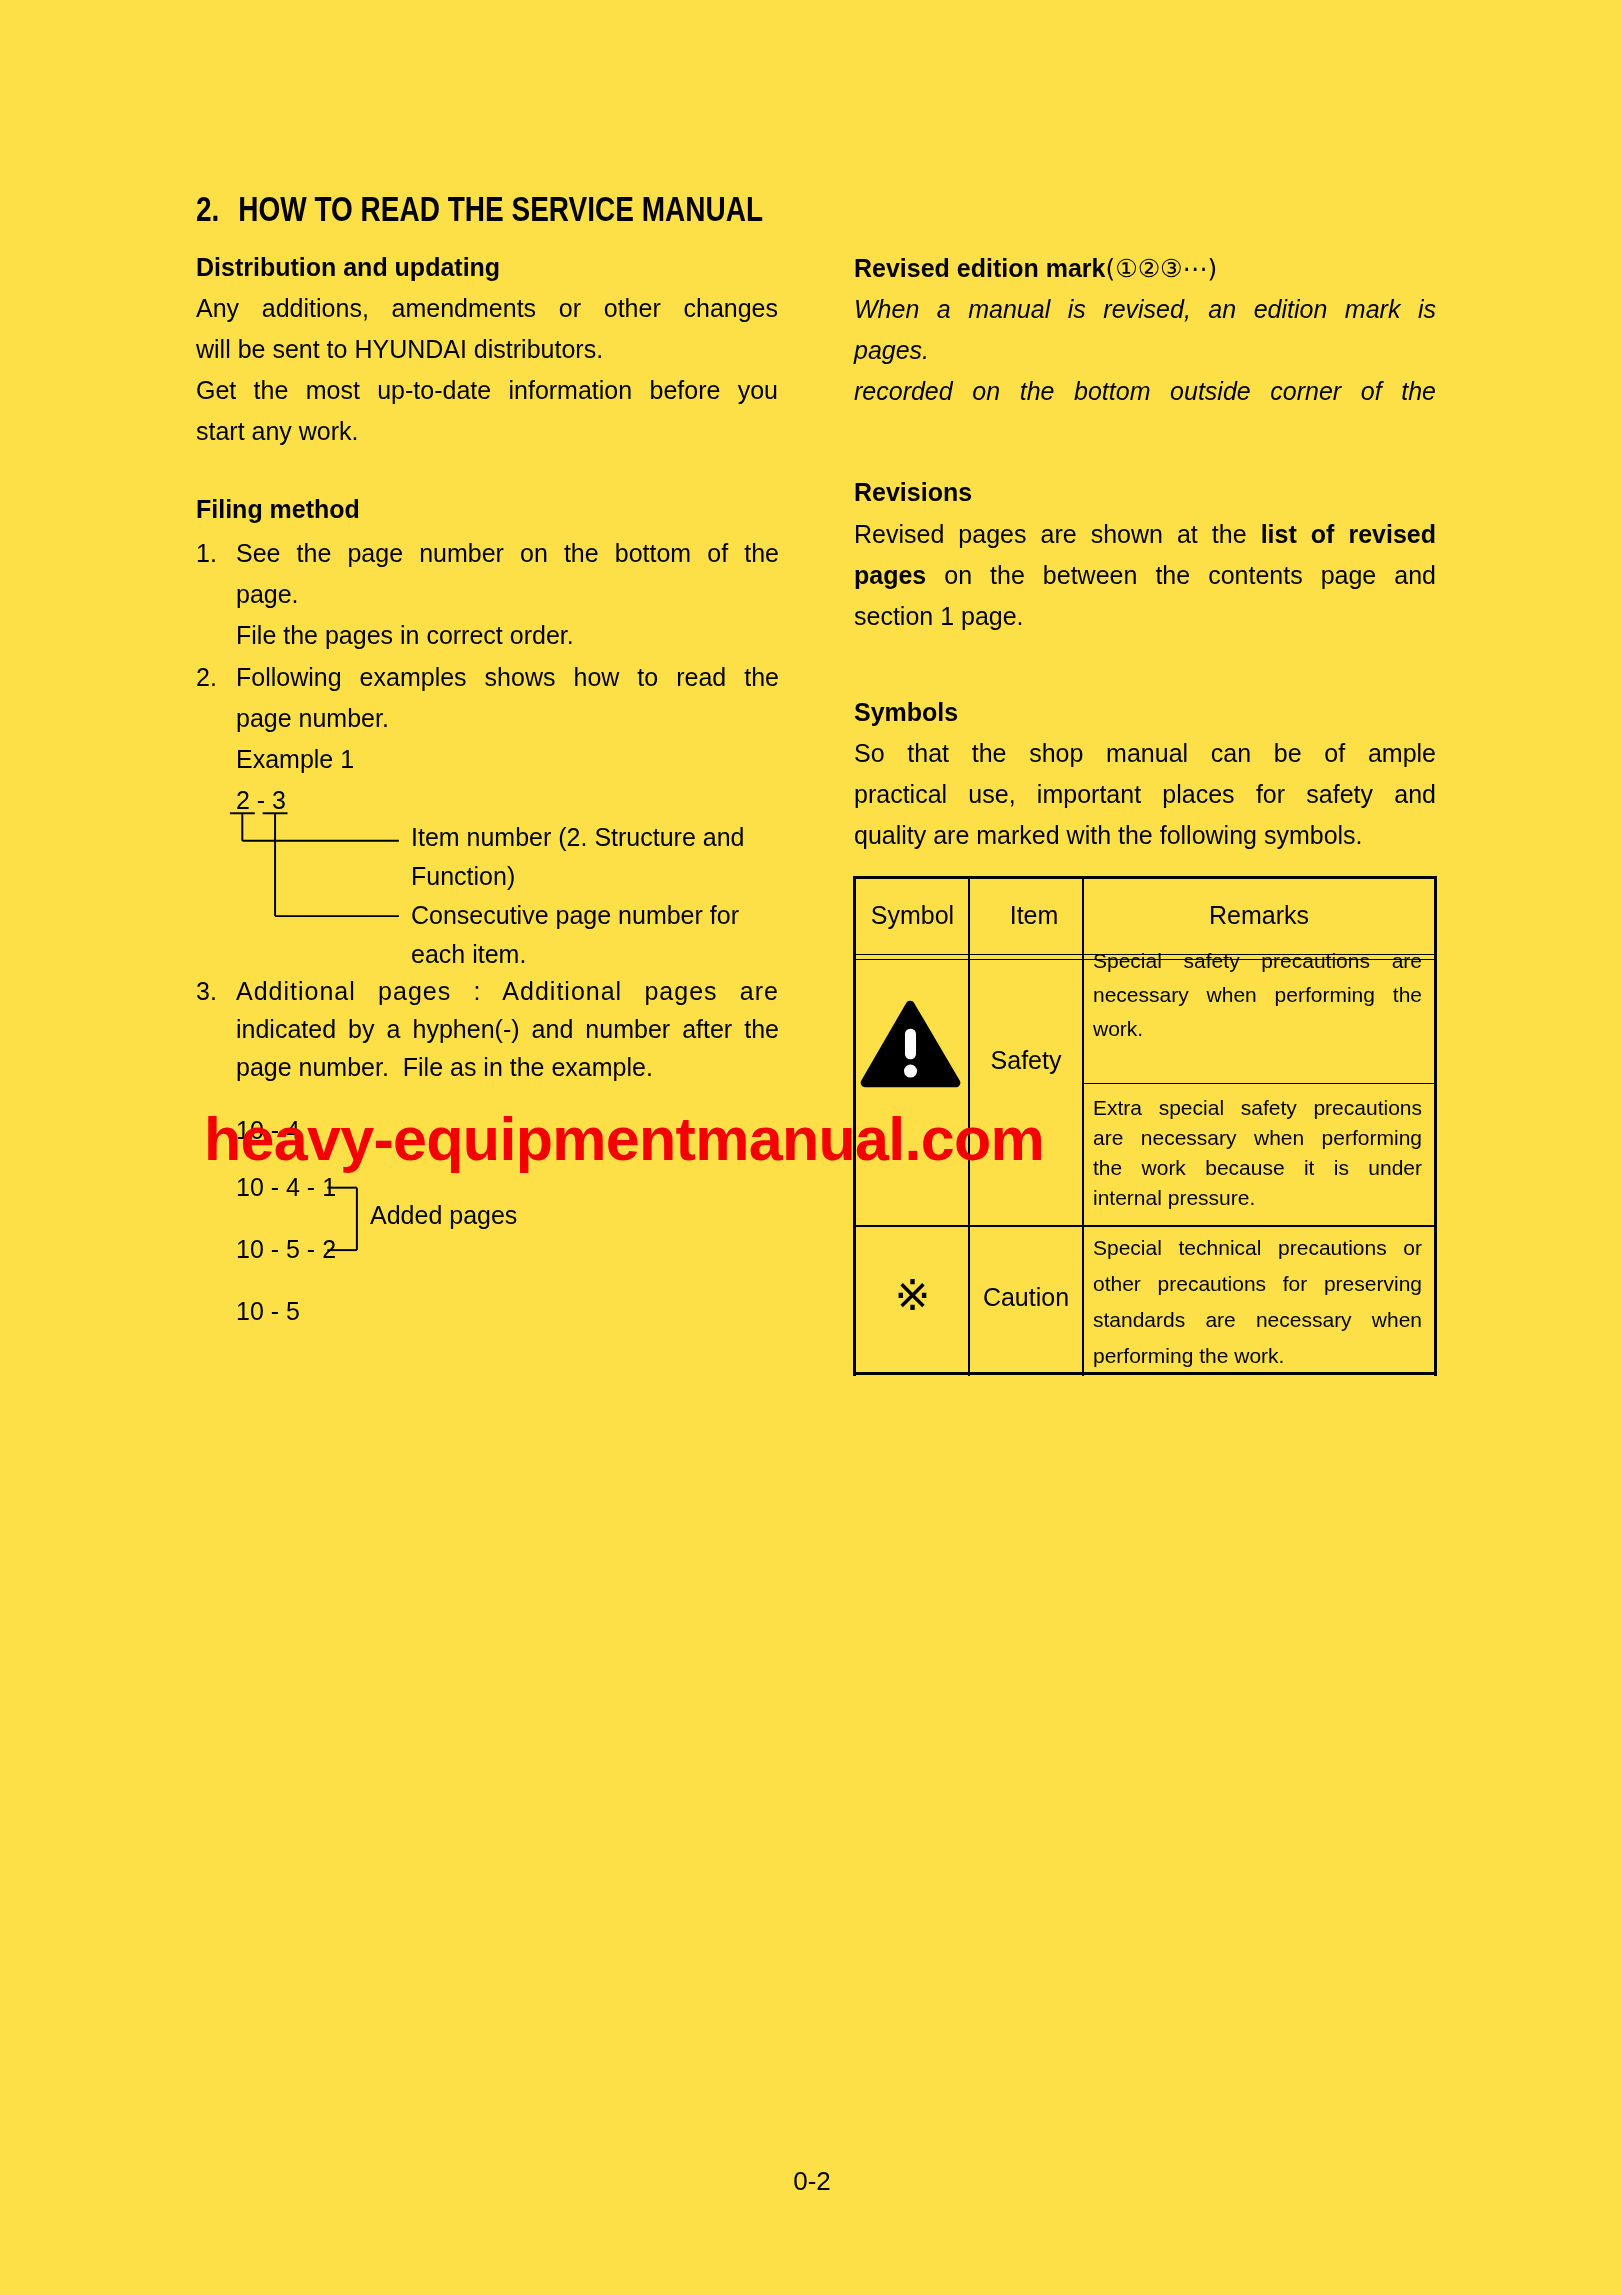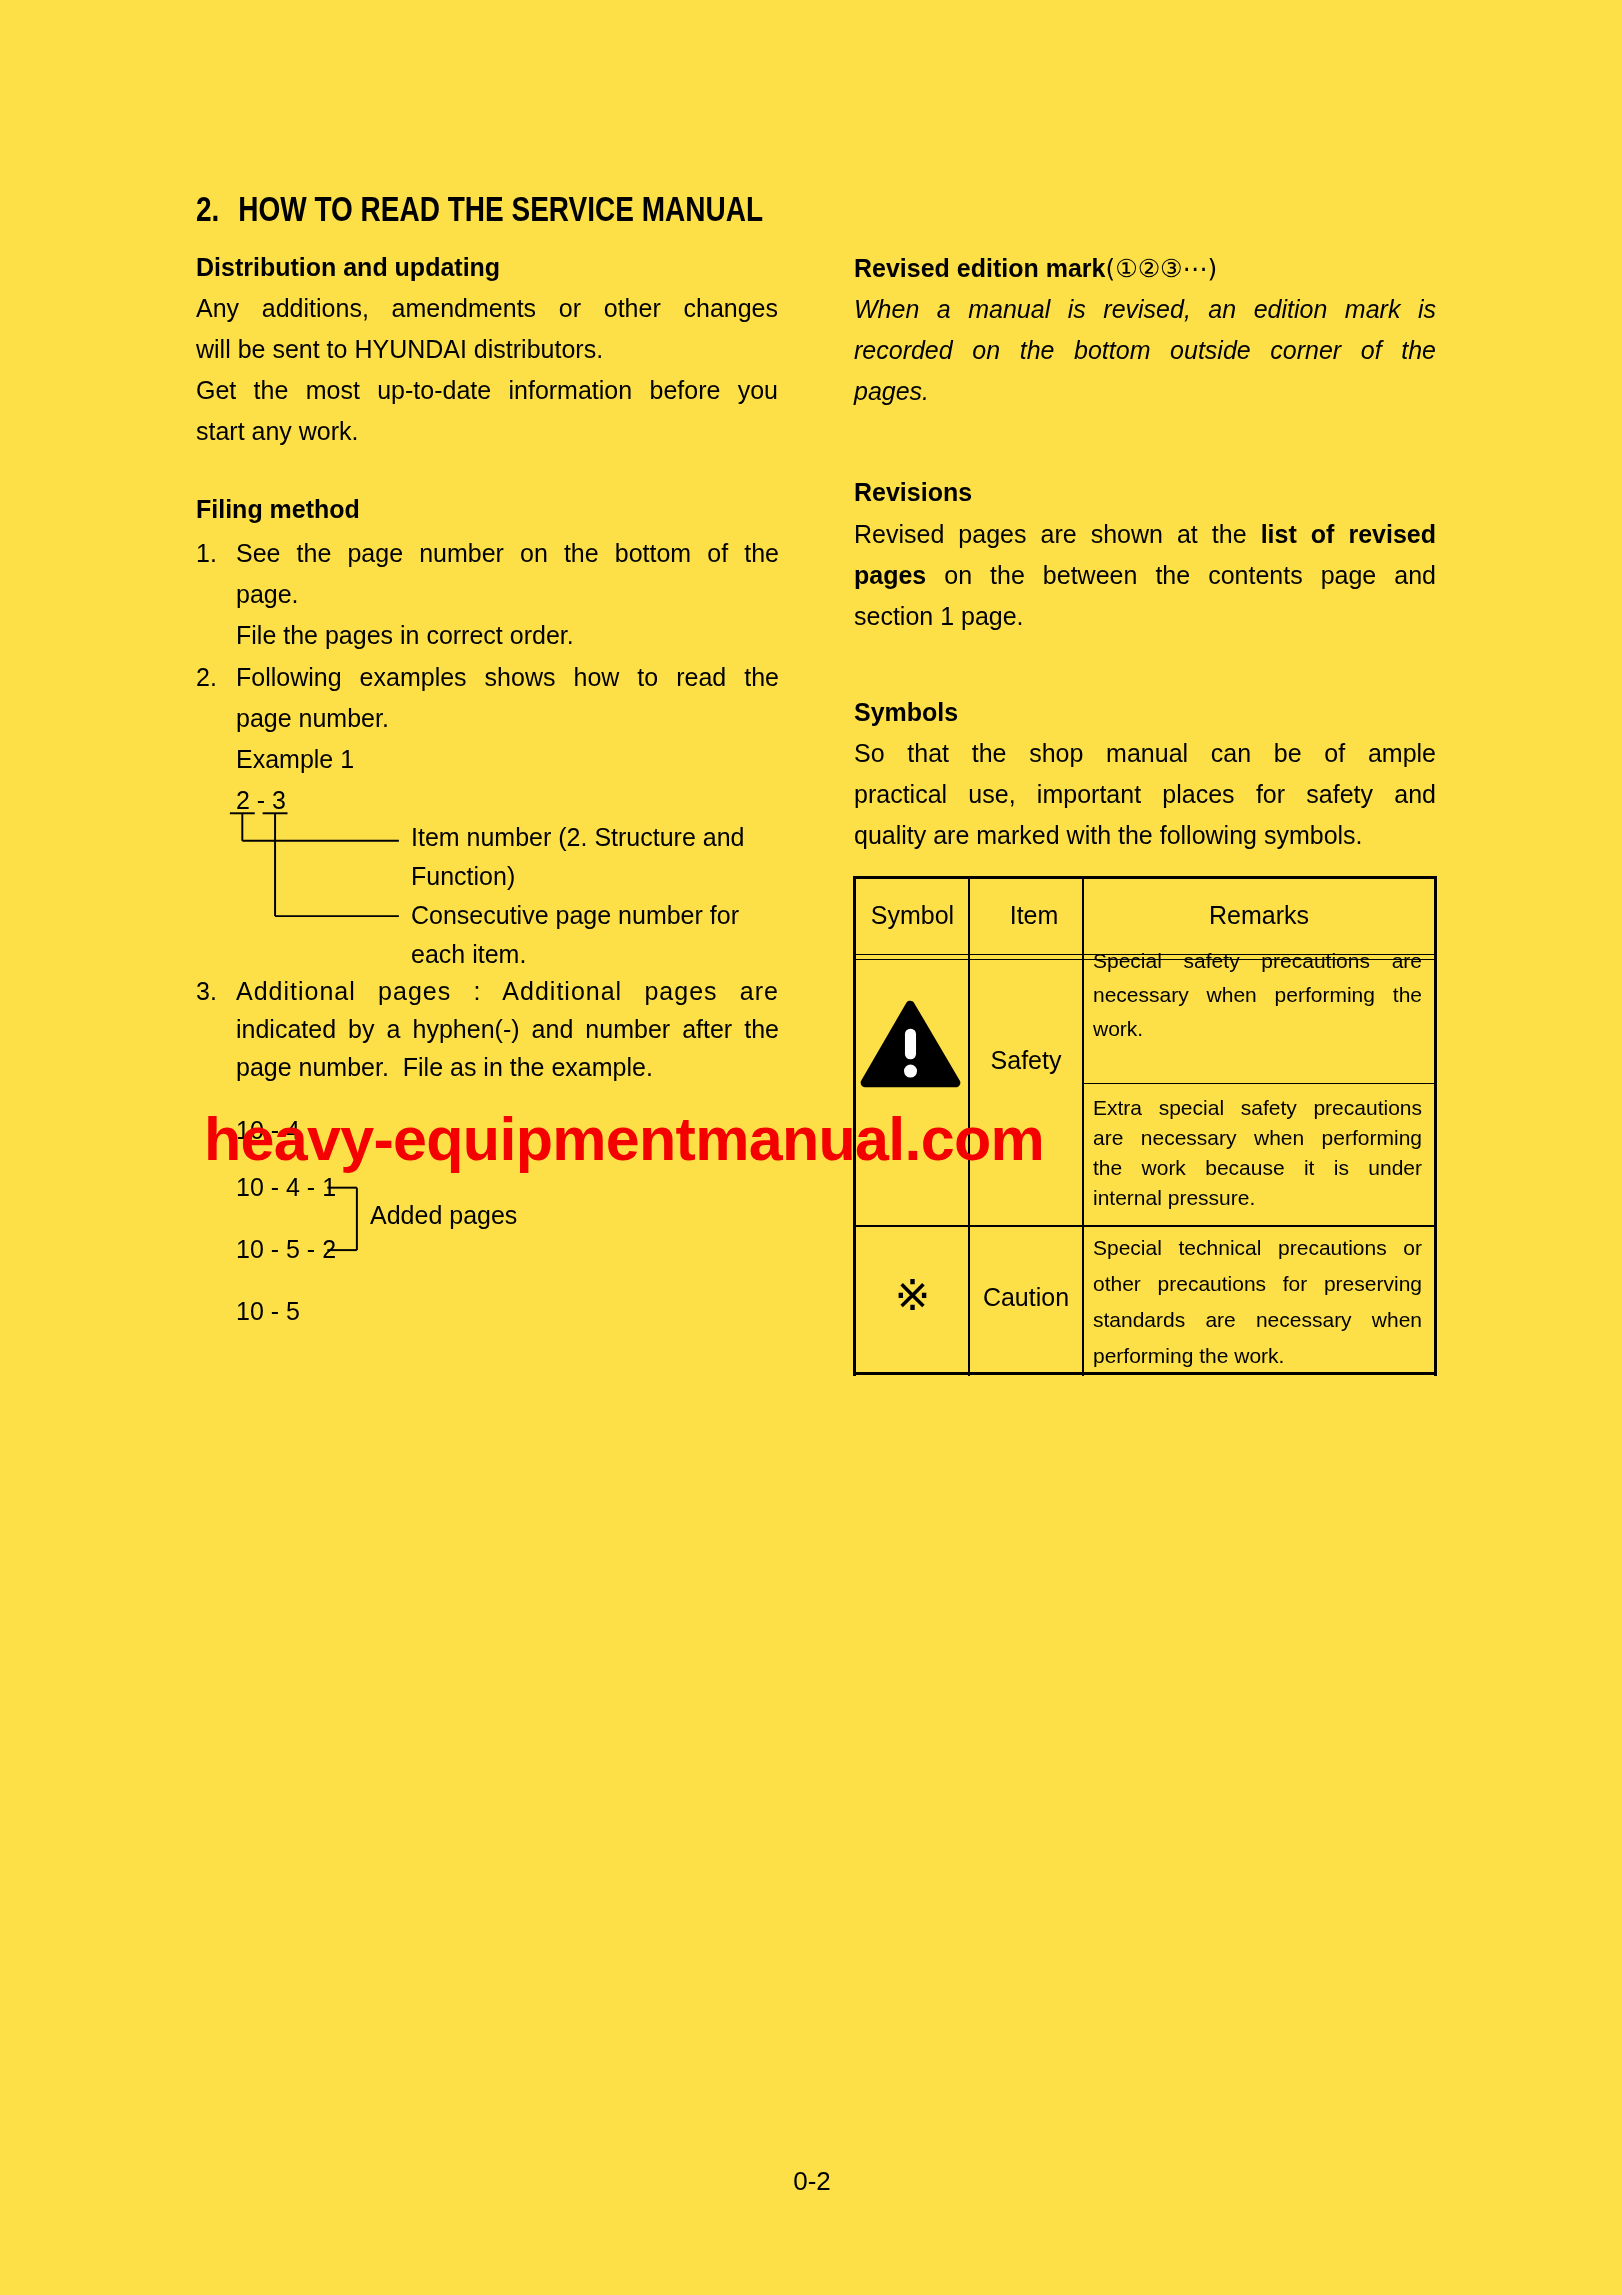--- a/index.html
+++ b/index.html
@@ -96,22 +96,22 @@
     <line x1="47" y1="7" x2="47" y2="102" stroke="#000" stroke-width="3"></line>
     <line x1="2" y1="102" x2="47" y2="102" stroke="#000" stroke-width="3"></line>
   </svg>
   <div class="abs exline" style="left:370px;top:1202px;">Added pages</div>
 
   <div class="abs hd" style="left:854px;top:248px;">
     <span class="b">Revised edition mark</span><span class="sym" style="font-weight:400;">(①②③⋯)</span>
   </div>
   <div class="abs fs" style="left:854px;top:289px;width:582px;font-style:italic;">
     <span class="ln jf">When a manual is revised, an edition mark is</span>
+    <span class="ln">pages.</span>
     <span class="ln jf">recorded on the bottom outside corner of the</span>
-    <span class="ln">pages.</span>
   </div>
 
   <div class="abs hd" style="left:854px;top:472px;">Revisions</div>
   <div class="abs fs" style="left:854px;top:514px;width:582px;">
     <span class="ln jf"><span>Revised pages are shown at the </span><span class="b">list of revised</span></span>
     <span class="ln jf"><span class="b">pages</span><span> on the between the contents page and</span></span>
     <span class="ln">section 1 page.</span>
   </div>
 
   <div class="abs hd" style="left:854px;top:692px;">Symbols</div>

